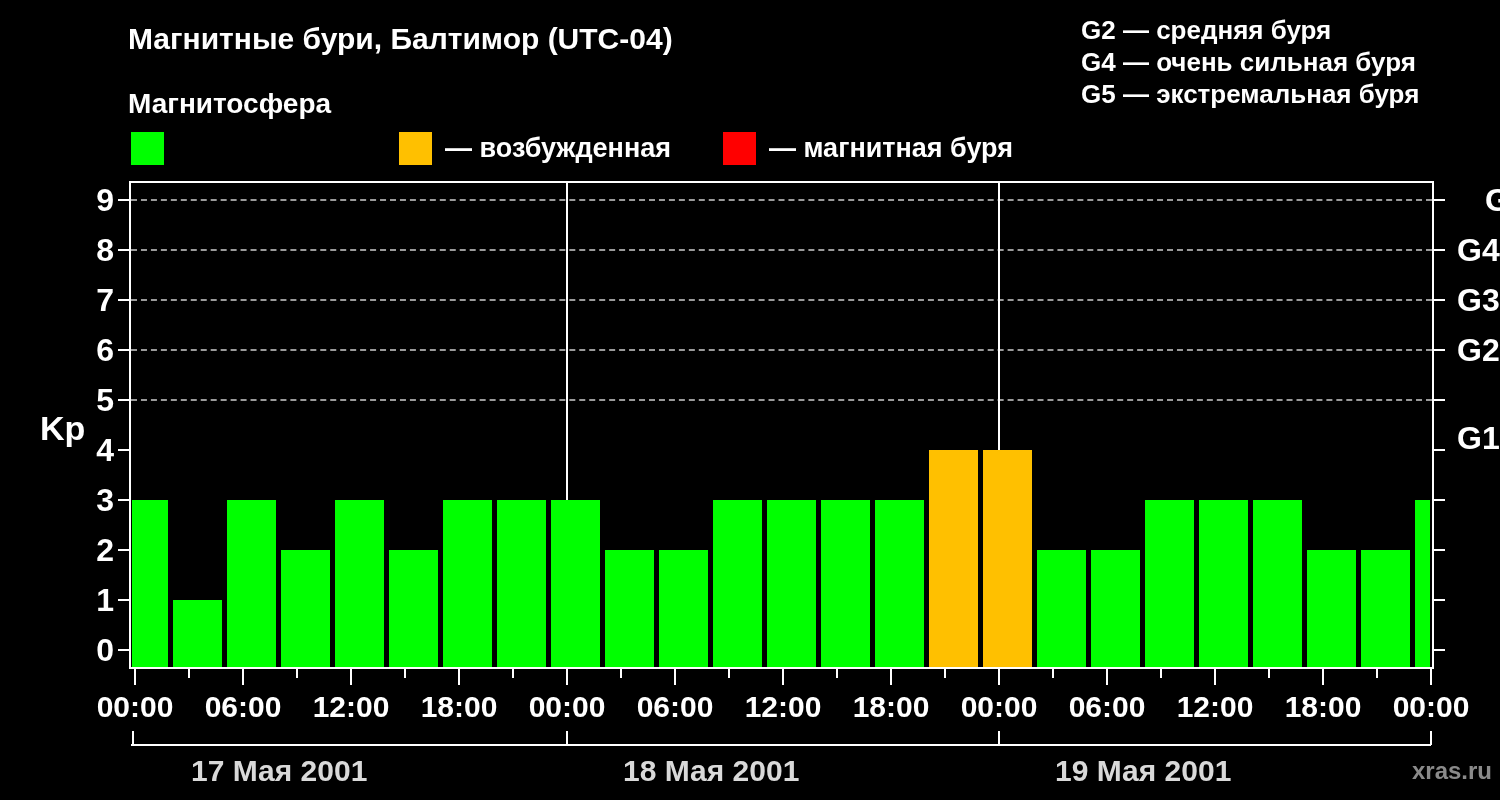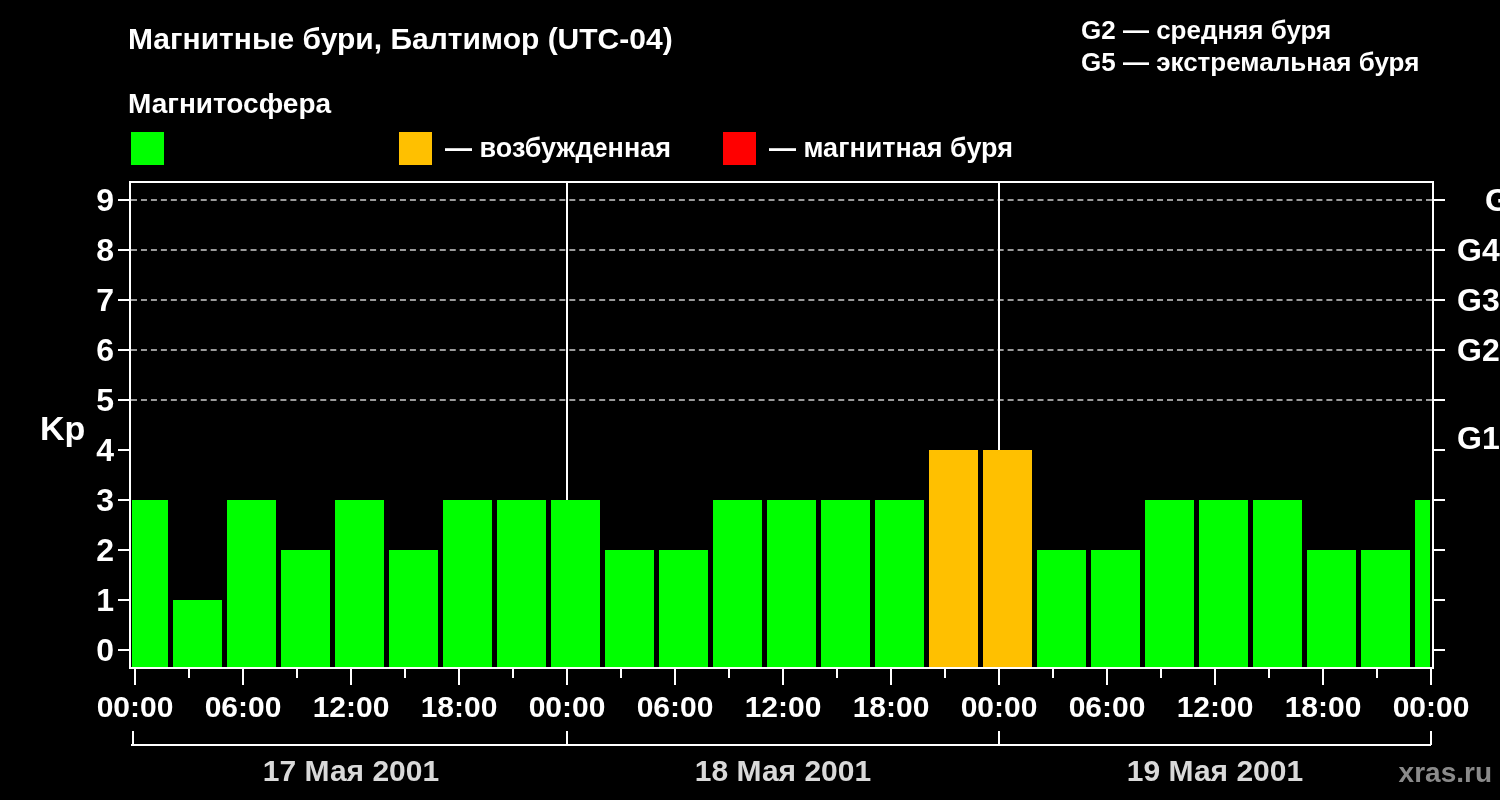--- a/index.html
+++ b/index.html
@@ -15,23 +15,23 @@
   .abs { position:absolute; }
   .title { font-size:30px; white-space:nowrap; }
   .subtitle { font-size:28px; white-space:nowrap; }
   .legend-item { display:flex; align-items:center; gap:13px; height:34px; font-size:27px; white-space:nowrap; }
   .swatch { width:33px; height:33px; display:inline-block; flex:0 0 auto; }
   .g-legend { display:block; }
   .g-line { font-size:26px; line-height:31.8px; white-space:nowrap; }
   .ylab { font-size:32px; text-align:right; line-height:36px; }
   .glab { font-size:32px; line-height:36px; }
   .xlab { font-size:30px; text-align:center; line-height:34px; }
-  .datelab { font-size:30px; text-align:center; color:#d9d9d9; white-space:nowrap; }
+  .datelab { font-size:30px; text-align:left; color:#d9d9d9; white-space:nowrap; }
   .kp-title { font-size:34px; }
-  .watermark { font-size:28px; color:#8a8a8a; }
+  .watermark { font-size:24px; color:#8a8a8a; }
 </style>
 </head>
 <body>
 
 <div>
   <div class="title abs" style="left:128px; top:22px">Магнитные бури, Балтимор (UTC-04)</div>
 
   <div class="subtitle abs" style="left:128px; top:88px">Магнитосфера</div>
 
   <div class="legend-item abs" style="left:131px; top:131px">
@@ -43,20 +43,21 @@
     <span>— возбужденная</span>
   </div>
 
   <div class="legend-item abs" style="left:723px; top:131px">
     <span class="swatch" style="background: rgb(255, 0, 0);"></span>
     <span>— магнитная буря</span>
   </div>
 
   <div class="g-legend abs" style="left:1081px; top:15px">
     <div class="g-line">G2 — средняя буря</div>
+    <div class="g-line">G4 — очень сильная буря</div>
     <div class="g-line">G5 — экстремальная буря</div>
   </div>
 </div>
 
 <div id="chart">
     <div class="abs" style="left: 129px; top: 181px; width: 1305px; height: 488px; border: 2px solid rgb(255, 255, 255); z-index: 0;"></div>
     <div class="abs" style="left: 131px; top: 399px; width: 1301px; height: 0px; border-top: 2px dashed rgb(154, 154, 154); z-index: 1;"></div>
     <div class="abs" style="left: 131px; top: 349px; width: 1301px; height: 0px; border-top: 2px dashed rgb(154, 154, 154); z-index: 1;"></div>
     <div class="abs" style="left: 131px; top: 299px; width: 1301px; height: 0px; border-top: 2px dashed rgb(154, 154, 154); z-index: 1;"></div>
     <div class="abs" style="left: 131px; top: 249px; width: 1301px; height: 0px; border-top: 2px dashed rgb(154, 154, 154); z-index: 1;"></div>

